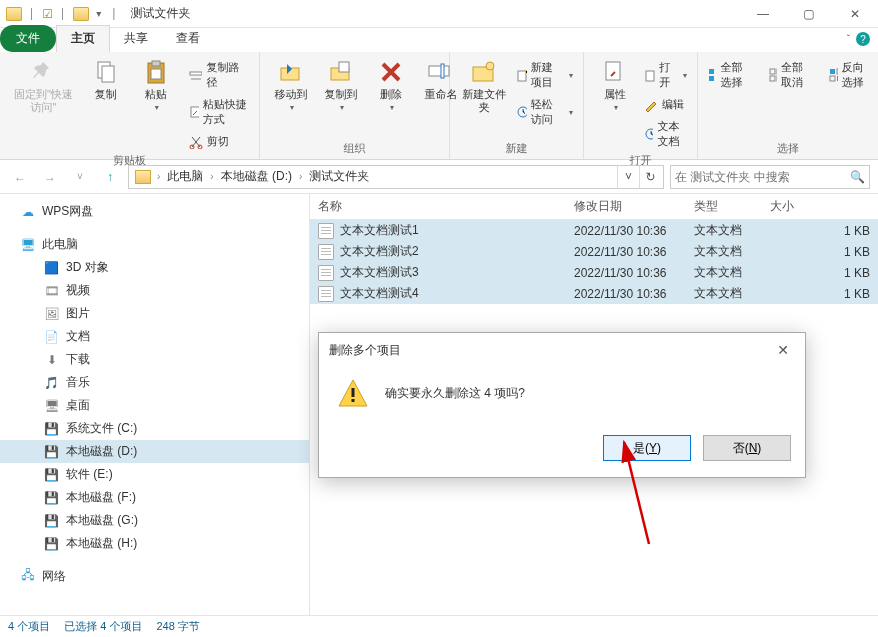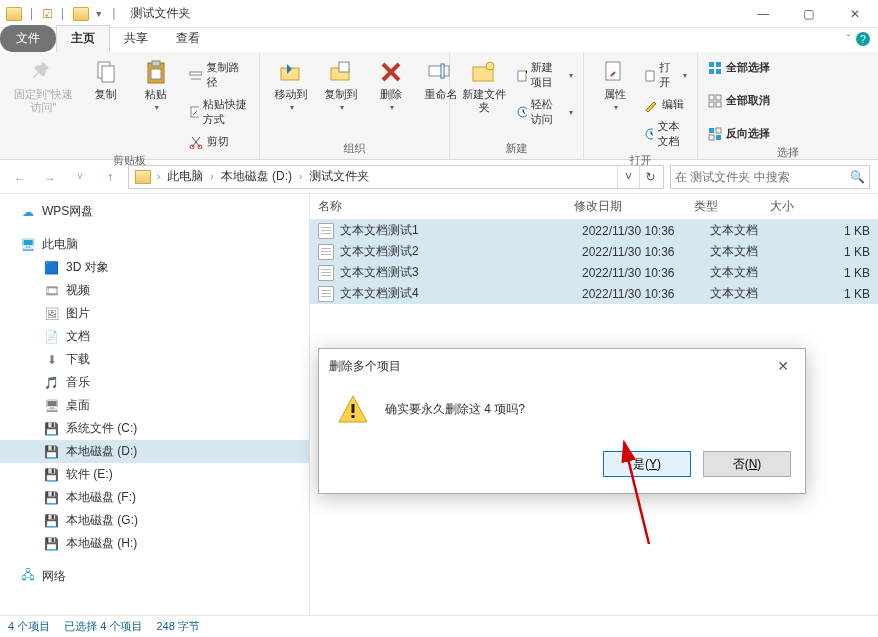--- a/index.html
+++ b/index.html
@@ -10,21 +10,21 @@
 .titlebar .qa { display: flex; align-items: center; gap: 4px; padding: 0 6px; }
 .titlebar .folder-icon { width: 16px; height: 14px; background: linear-gradient(#ffe9a6, #f0c768); border: 1px solid #d6a93e; border-radius: 1px; }
 .titlebar .chev { color: #666; font-size: 10px; padding: 0 3px; }
 .titlebar .title { flex: 1; padding-left: 4px; color: #333; }
 .win-controls { display: flex; }
 .win-controls div { width: 46px; height: 28px; display: flex; align-items: center; justify-content: center; color: #555; }
 
 
 .tabstrip { height: 24px; background: #fff; display: flex; align-items: flex-end; padding-left: 0; position: relative; }
 .tabstrip .tab { padding: 4px 14px 5px 14px; font-size: 12px; color: #333; cursor: default; }
-.tabstrip .tab.file { background: #737373; color: #fff; padding: 5px 16px; border-radius: 13px; }
+.tabstrip .tab.file { background: #15803d; color: #fff; padding: 5px 16px; border-radius: 13px; }
 .tabstrip .tab.active { background: #f5f5f5; border: 1px solid #d8d8d8; border-bottom: none; font-weight: bold; }
 .tabstrip .help { position: absolute; right: 8px; top: 4px; display: flex; align-items: center; gap: 6px; }
 .tabstrip .help .caret { color: #555; font-size: 10px; }
 .tabstrip .help .q { width: 14px; height: 14px; border-radius: 50%; background: #0f9e9e; color: #fff; display: flex; align-items: center; justify-content: center; font-size: 10px; }
 
 
 .ribbon { height: 108px; background: #f5f5f5; border-bottom: 1px solid #d8d8d8; display: flex; }
 .rg { border-right: 1px solid #e0e0e0; display: flex; flex-direction: column; }
 .rg-body { flex: 1; display: flex; align-items: flex-start; padding: 4px 6px 0 6px; }
 .rg-label { text-align: center; font-size: 11px; color: #666; padding: 2px 0 3px 0; }
@@ -57,32 +57,32 @@
 .side-spacer { height: 10px; }
 .side-icon { width: 16px; height: 16px; display: flex; align-items: center; justify-content: center; }
 
 .content { flex: 1; display: flex; flex-direction: column; }
 .list-header { height: 26px; border-bottom: 1px solid #e5e5e5; display: flex; align-items: center; font-size: 12px; color: #555; }
 .list-header div { padding: 0 8px; }
 .col-name { width: 256px; }
 .col-date { width: 120px; }
 .col-type { width: 76px; }
 .col-size { flex: 1; }
-.list-row { height: 21px; display: flex; align-items: center; font-size: 12px; color: #333; gap: 8px; }
+.list-row { height: 21px; display: flex; align-items: center; font-size: 12px; color: #333; }
 .list-row.sel { background: #d5e8f1; }
 .list-row .cell { padding: 0 8px; overflow: hidden; white-space: nowrap; }
 .list-row .file-icon { width: 16px; height: 16px; background: #fff; border: 1px solid #aaa; border-radius: 1px; display: inline-block; vertical-align: middle; margin-right: 6px; position: relative; }
 .list-row .file-icon::before { content: ''; position: absolute; top: 3px; left: 2px; right: 2px; height: 1px; background: #bbb; box-shadow: 0 3px 0 #bbb, 0 6px 0 #bbb; }
 .col-size-cell { text-align: right; }
 
 
 .statusbar { position: absolute; bottom: 0; left: 0; right: 0; height: 22px; border-top: 1px solid #e5e5e5; display: flex; align-items: center; padding: 0 8px; font-size: 11px; color: #0f5e8e; gap: 14px; }
 
 
-.dialog { position: absolute; left: 318px; top: 332px; width: 488px; background: #fff; border: 1px solid #aaa; box-shadow: 0 4px 20px rgba(0,0,0,0.25); margin-top: 16px; }
+.dialog { position: absolute; left: 318px; top: 332px; width: 488px; background: #fff; border: 1px solid #aaa; box-shadow: 0 4px 20px rgba(0,0,0,0.25); }
 .dialog-title { height: 34px; display: flex; align-items: center; padding: 0 10px; font-size: 12px; color: #333; }
 .dialog-title .close { margin-left: auto; color: #555; font-size: 14px; padding: 2px 6px; }
 .dialog-body { padding: 10px 18px 18px 18px; display: flex; align-items: center; gap: 16px; }
 .warn-icon { width: 32px; height: 32px; }
 .dialog-msg { font-size: 12px; color: #333; }
 .dialog-buttons { padding: 8px 14px 16px 14px; display: flex; justify-content: flex-end; gap: 12px; }
 .dlg-btn { width: 88px; height: 26px; background: #e1e1e1; border: 1px solid #adadad; font-size: 12px; display: flex; align-items: center; justify-content: center; }
 .dlg-btn.primary { border: 1px solid #0078d7; background: #e5f1fb; }
 .dlg-btn .ul { text-decoration: underline; }
 
@@ -277,21 +277,21 @@
             </svg>
           <span>文本文档</span>
         </div>
       </div>
     </div>
     <div class="rg-label">打开</div>
   </div>
 
   <div class="rg" style="flex:1;border-right:none;">
     <div class="rg-body">
-      <div style="display:flex;flex-direction:column;gap:14px;padding-top:2px;font-weight:bold;">
+      <div style="display:flex;flex-direction:row;gap:14px;padding-top:2px;">
         <div class="small-btn">
           <svg width="14" height="14">
               <rect x="1" y="1" width="5" height="5" fill="#2b9ed6"></rect>
               <rect x="8" y="1" width="5" height="5" fill="#2b9ed6"></rect>
               <rect x="1" y="8" width="5" height="5" fill="#2b9ed6"></rect>
               <rect x="8" y="8" width="5" height="5" fill="#2b9ed6"></rect>
             </svg>
           <span>全部选择</span>
         </div>
         <div class="small-btn">

